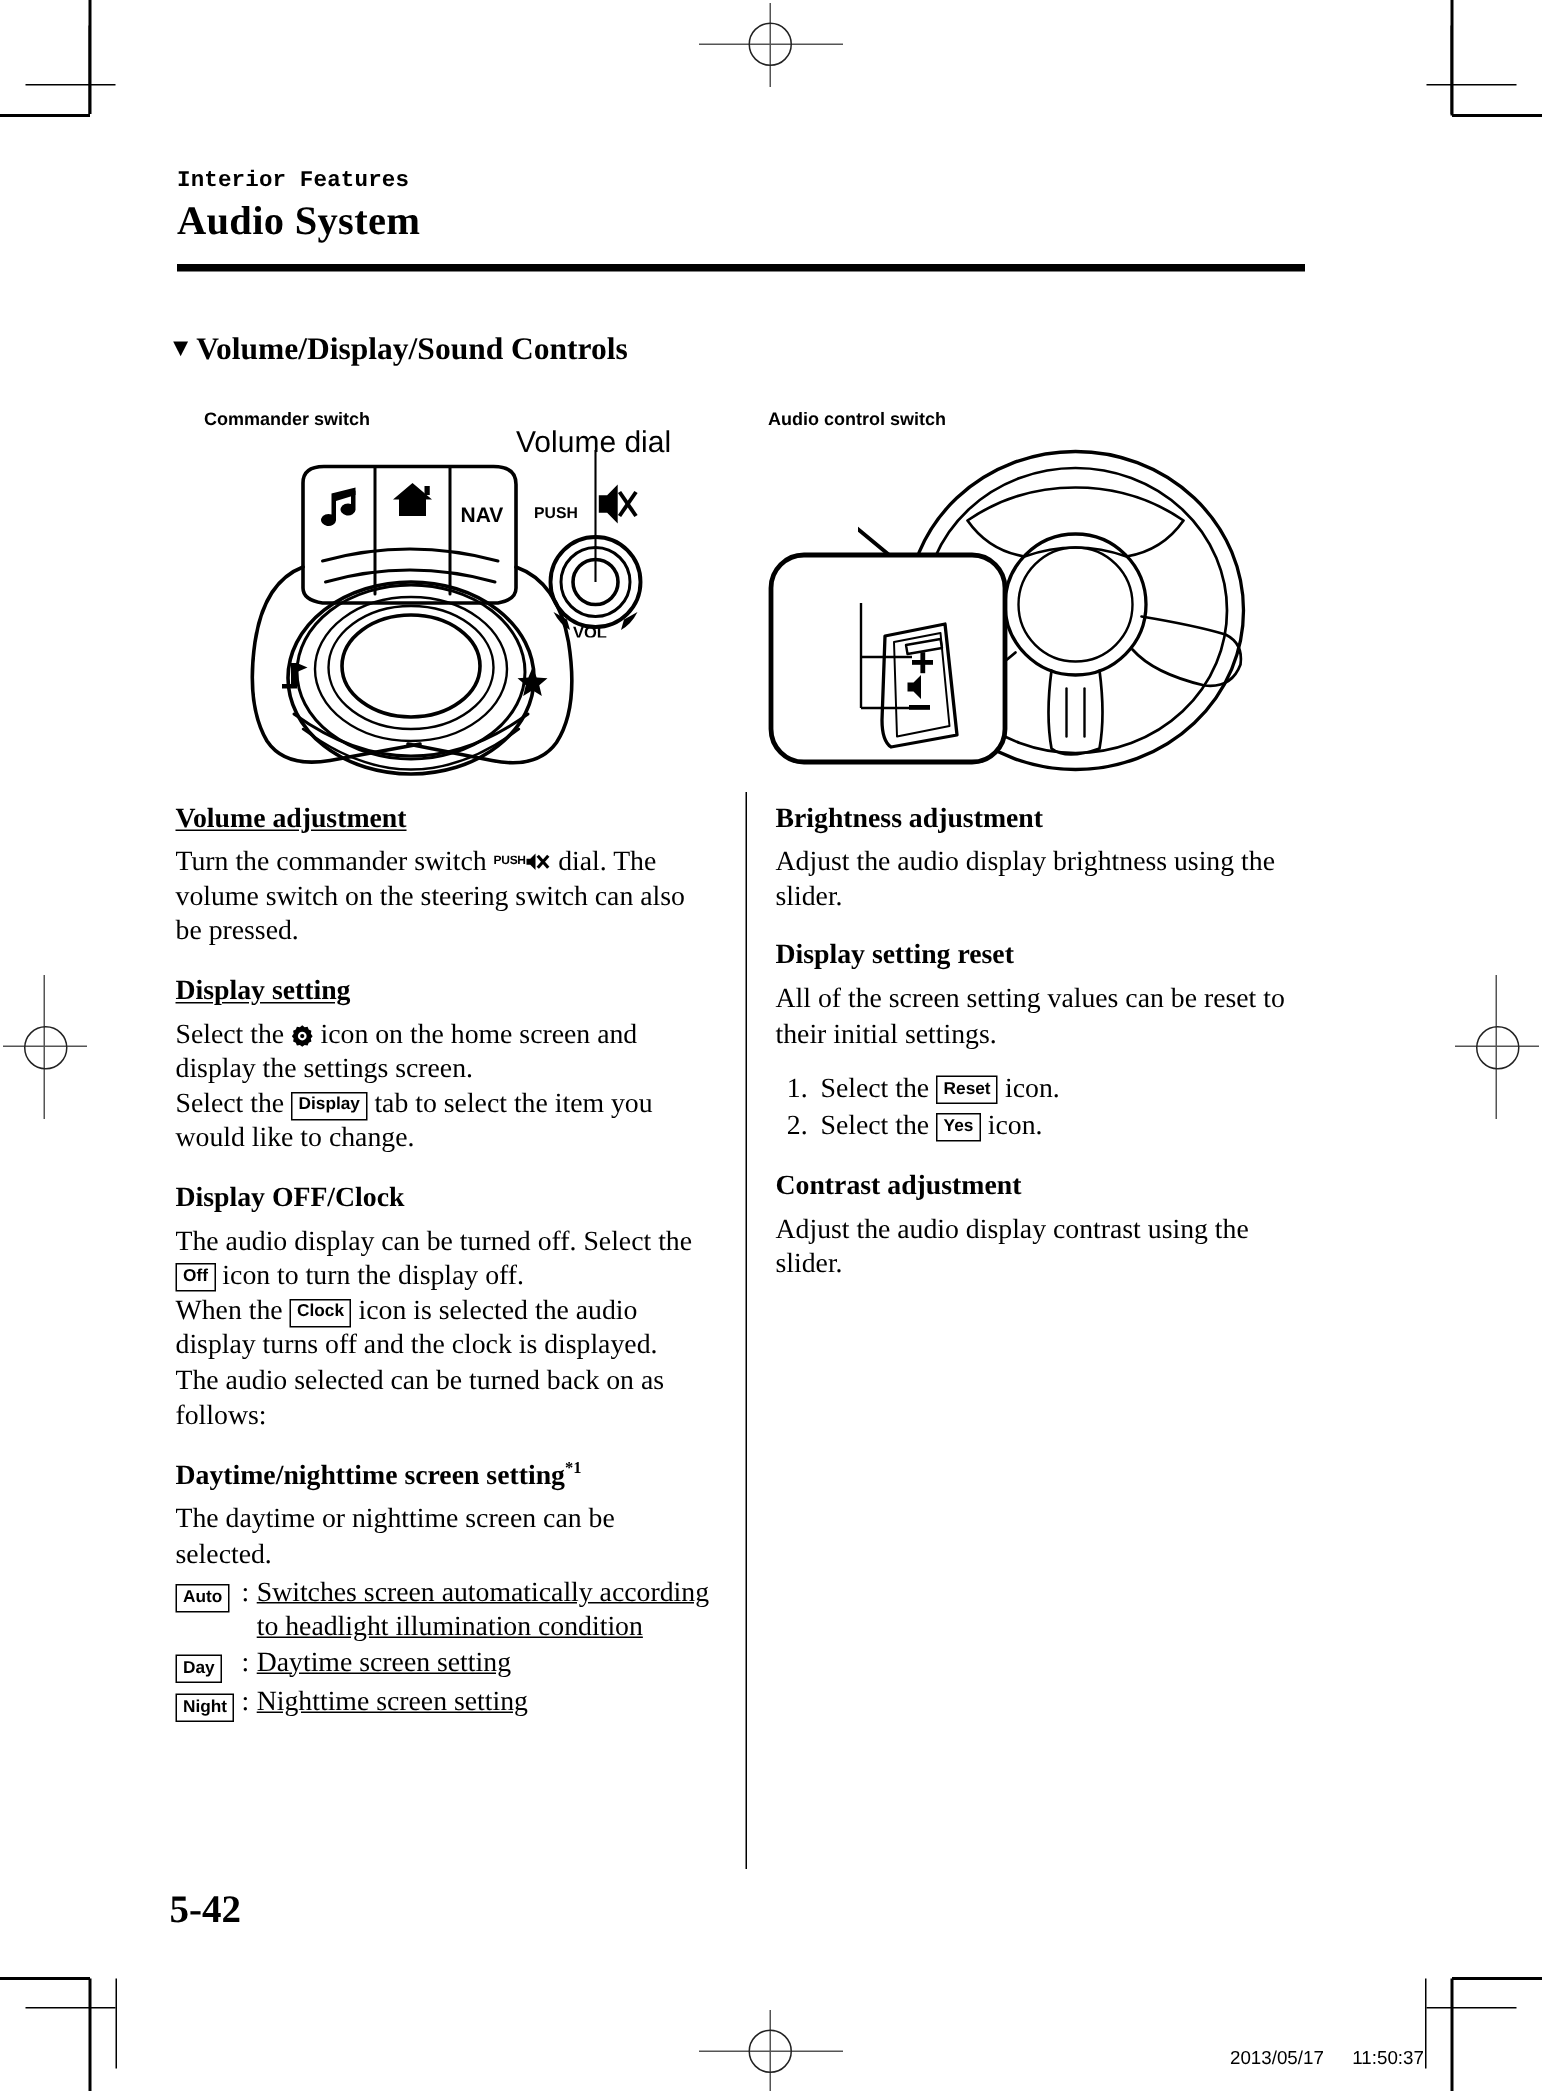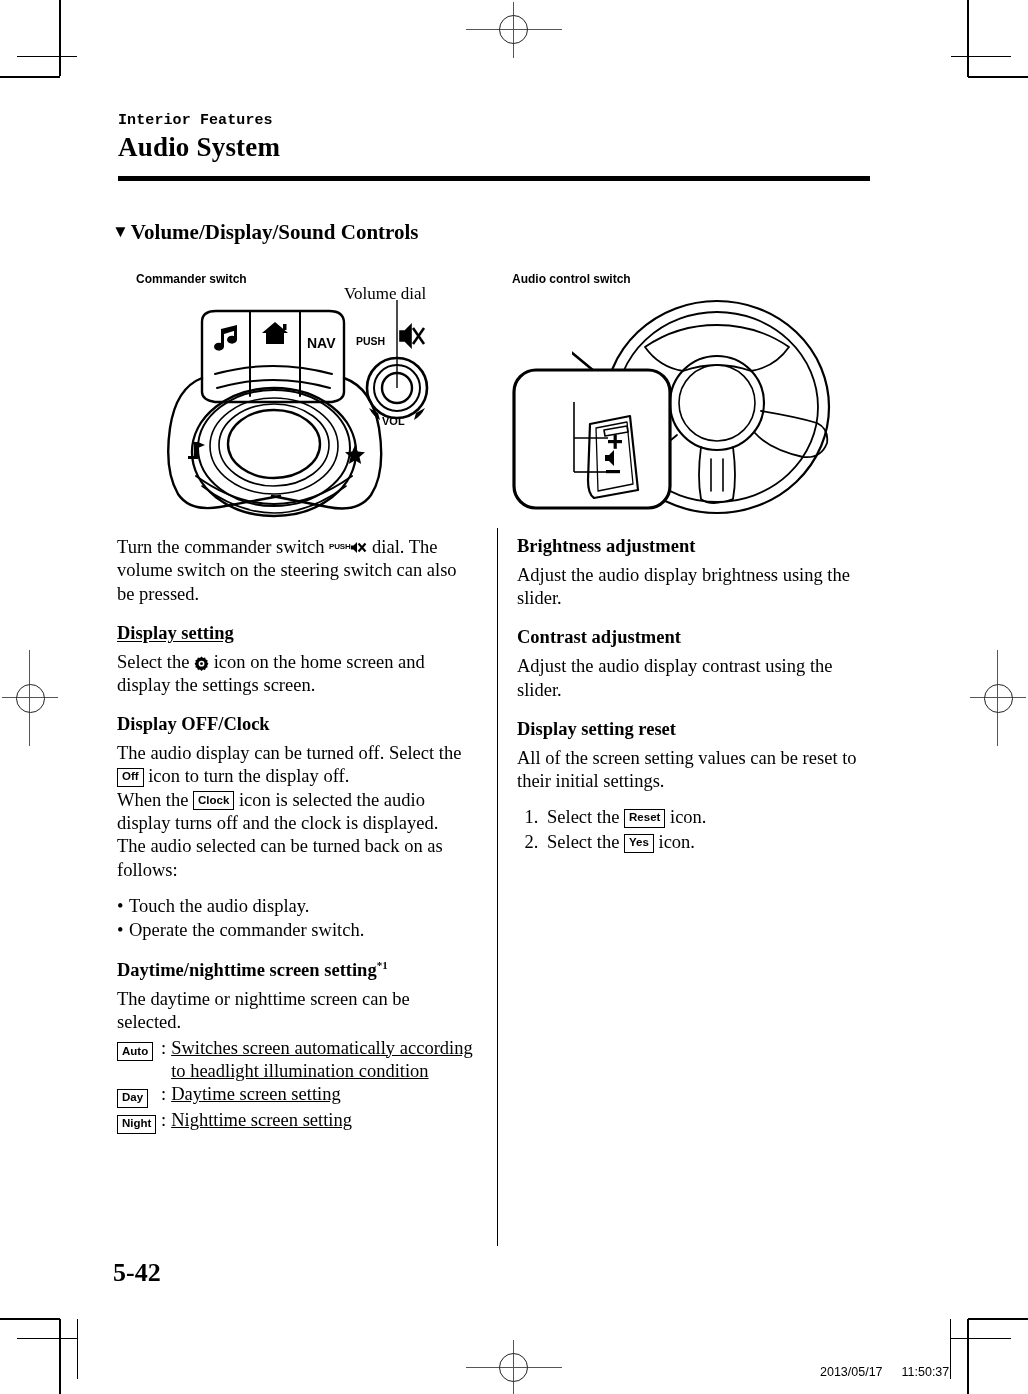--- a/index.html
+++ b/index.html
@@ -59,22 +59,22 @@
     position: absolute;
     font-family: "Liberation Sans", sans-serif;
     font-weight: bold;
     font-size: 12px;
   }
   #cap-commander { left: 136px; top: 272px; }
   #cap-audioctl  { left: 512px; top: 272px; }
 
   .callout-label {
     position: absolute;
-    font-family: Liberation Serif, serif;
-    font-size: 17px;
+    font-family: Liberation Sans, sans-serif;
+    font-size: 20px;
   }
   #lbl-volume-dial { left: 344px; top: 284px; }
   #lbl-volume-switch { left: 534px; top: 382px; }
 
   
   .col-divider {
     position: absolute; left: 497px; top: 528px;
     width: 1px; height: 718px; background: #000;
   }
 
@@ -378,43 +378,41 @@
   <g fill="#000">
     <rect x="94" y="102" width="14" height="3.2"></rect>
   </g>
 </svg>
 </div>
 
 <div class="col-divider"></div>
 
 <div class="col" id="col-left">
     <div class="blk">
+      <h3 class="sub uline">Volume adjustment</h3>
       <p class="body">Turn the commander switch <span class="pushmute"><span class="ptxt">PUSH</span><svg width="17" height="15" viewBox="0 0 17 15">
             <path fill="#000" d="M1,5.5 L3.5,5.5 L7,2 L7,13 L3.5,9.5 L1,9.5 Z"></path>
             <path stroke="#000" stroke-width="2.1" d="M8.5,3.5 L15.5,11.5"></path>
             <path stroke="#000" stroke-width="2.1" d="M15.5,3.5 L8.5,11.5"></path>
           </svg></span> dial. The volume switch on the steering switch can also be pressed.</p>
     </div>
     <div class="blk">
       <h3 class="sub uline">Display setting</h3>
       <p class="body">Select the <span class="gear-icon"><svg viewBox="0 0 16 16" width="15" height="15">
             <path fill="#000" d="M8 0.6 L9.7 2.0 L11.8 1.6 L12.6 3.6 L14.5 4.5 L14.1 6.6 L15.4 8.3 L14.1 10.0 L14.5 12.1 L12.6 12.9 L11.8 14.9 L9.7 14.5 L8 15.9 L6.3 14.5 L4.2 14.9 L3.4 12.9 L1.5 12.1 L1.9 10.0 L0.6 8.3 L1.9 6.6 L1.5 4.5 L3.4 3.6 L4.2 1.6 L6.3 2.0 Z"></path>
             <circle cx="8" cy="8.2" r="3.1" fill="#fff"></circle>
             <circle cx="8" cy="8.2" r="1.5" fill="#000"></circle>
           </svg></span> icon on the home screen and display the settings screen.</p>
+      <p class="body">Select the <span class="btn-icon">Display</span> tab to select the item you would like to change.</p>
     </div>
     <div class="blk">
       <h3 class="sub">Display OFF/Clock</h3>
       <p class="body">The audio display can be turned off. Select the <span class="btn-icon">Off</span> icon to turn the display off.</p>
       <p class="body">When the <span class="btn-icon">Clock</span> icon is selected the audio display turns off and the clock is displayed.</p>
       <p class="body">The audio selected can be turned back on as follows:</p>
-      <ul class="bullets">
-        <li>Touch the audio display.</li>
-        <li>Operate the commander switch.</li>
-      </ul>
     </div>
     <div class="blk">
       <h3 class="sub">Daytime/nighttime screen setting<sup style="font-size: 11px;">*1</sup></h3>
       <p class="body">The daytime or nighttime screen can be selected.</p>
       <div class="deflist">
         <div class="defrow">
           <span class="defkey"><span class="btn-icon">Auto</span></span>
           <span class="defsep">:</span>
           <span class="defval">Switches screen automatically according to headlight illumination condition</span>
         </div>
@@ -431,31 +429,31 @@
       </div>
     </div>
   </div>
 
 <div class="col" id="col-right">
     <div class="blk">
       <h3 class="sub">Brightness adjustment</h3>
       <p class="body">Adjust the audio display brightness using the slider.</p>
     </div>
     <div class="blk">
-      <h3 class="sub">Contrast adjustment</h3>
-      <p class="body">Adjust the audio display contrast using the slider.</p>
-    </div>
-    <div class="blk">
       <h3 class="sub">Display setting reset</h3>
       <p class="body">All of the screen setting values can be reset to their initial settings.</p>
       <ol class="numbered">
         <li>Select the <span class="btn-icon">Reset</span> icon.</li>
         <li>Select the <span class="btn-icon">Yes</span> icon.</li>
       </ol>
     </div>
+    <div class="blk">
+      <h3 class="sub">Contrast adjustment</h3>
+      <p class="body">Adjust the audio display contrast using the slider.</p>
+    </div>
   </div>
 
 <div class="page-number">5-42</div>
 <div class="footer-file">
   <span>Mazda3_8CX9-EA-13F_Edition1.indb</span>
   <span style="display:inline-block;width:16px;"></span>
   <span>42</span>
 </div>
 <div class="footer-date">
   <span>2013/05/17</span>

